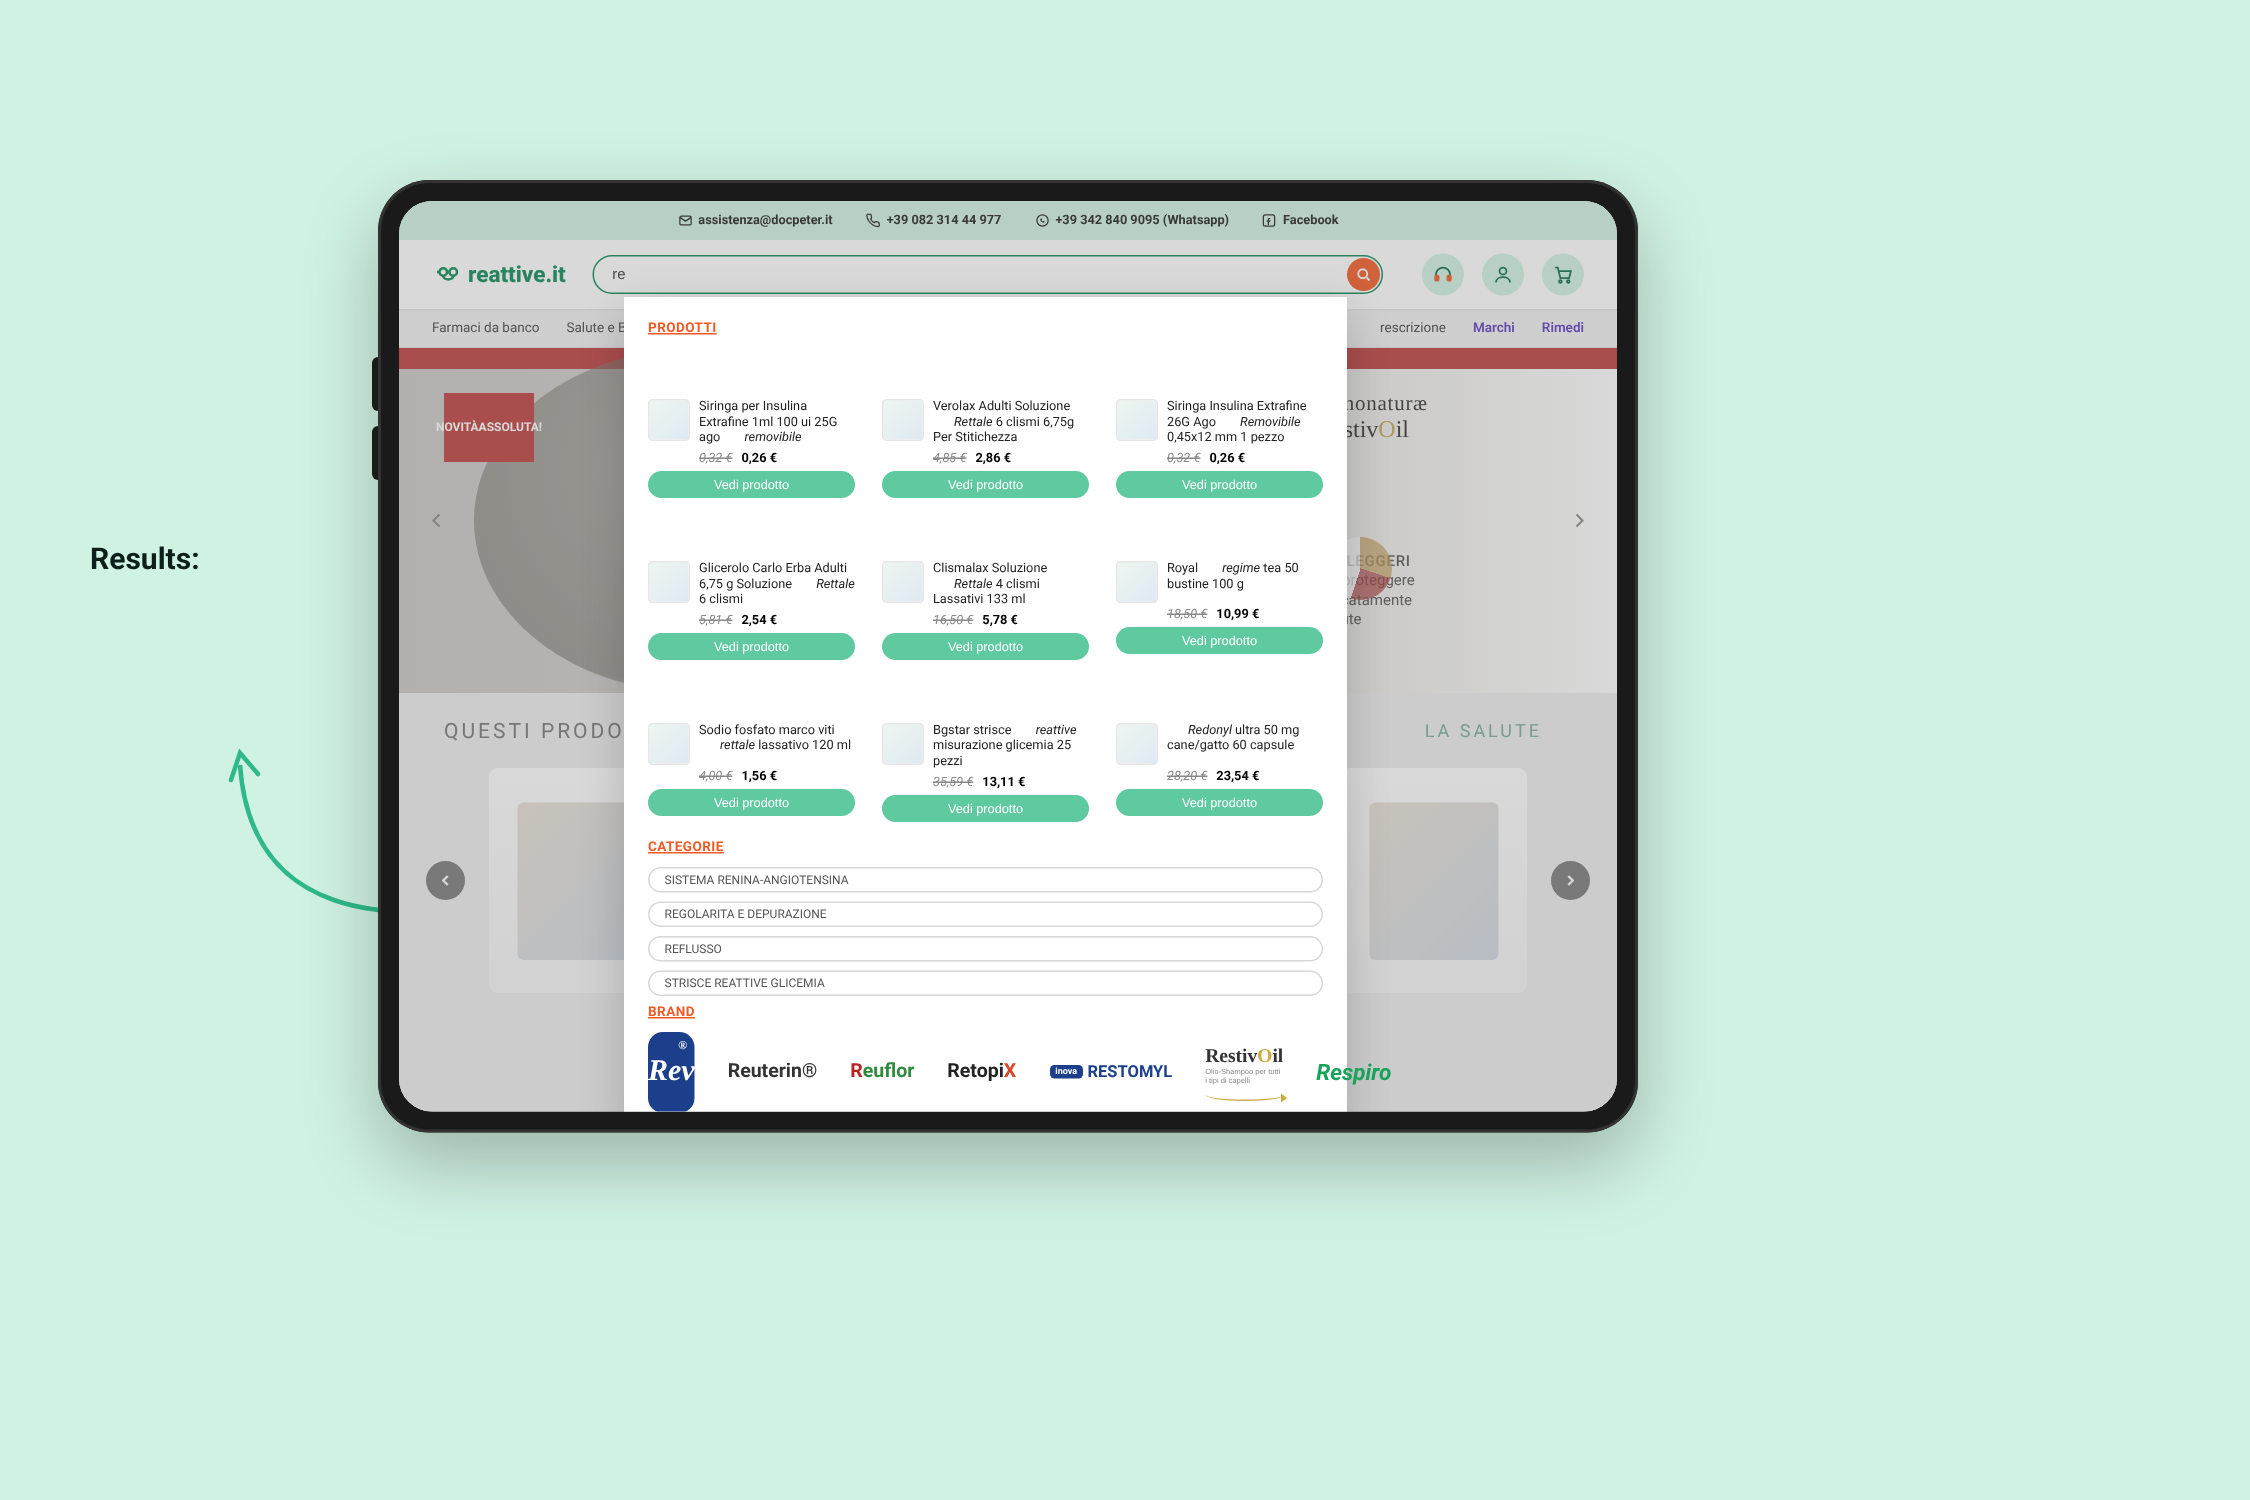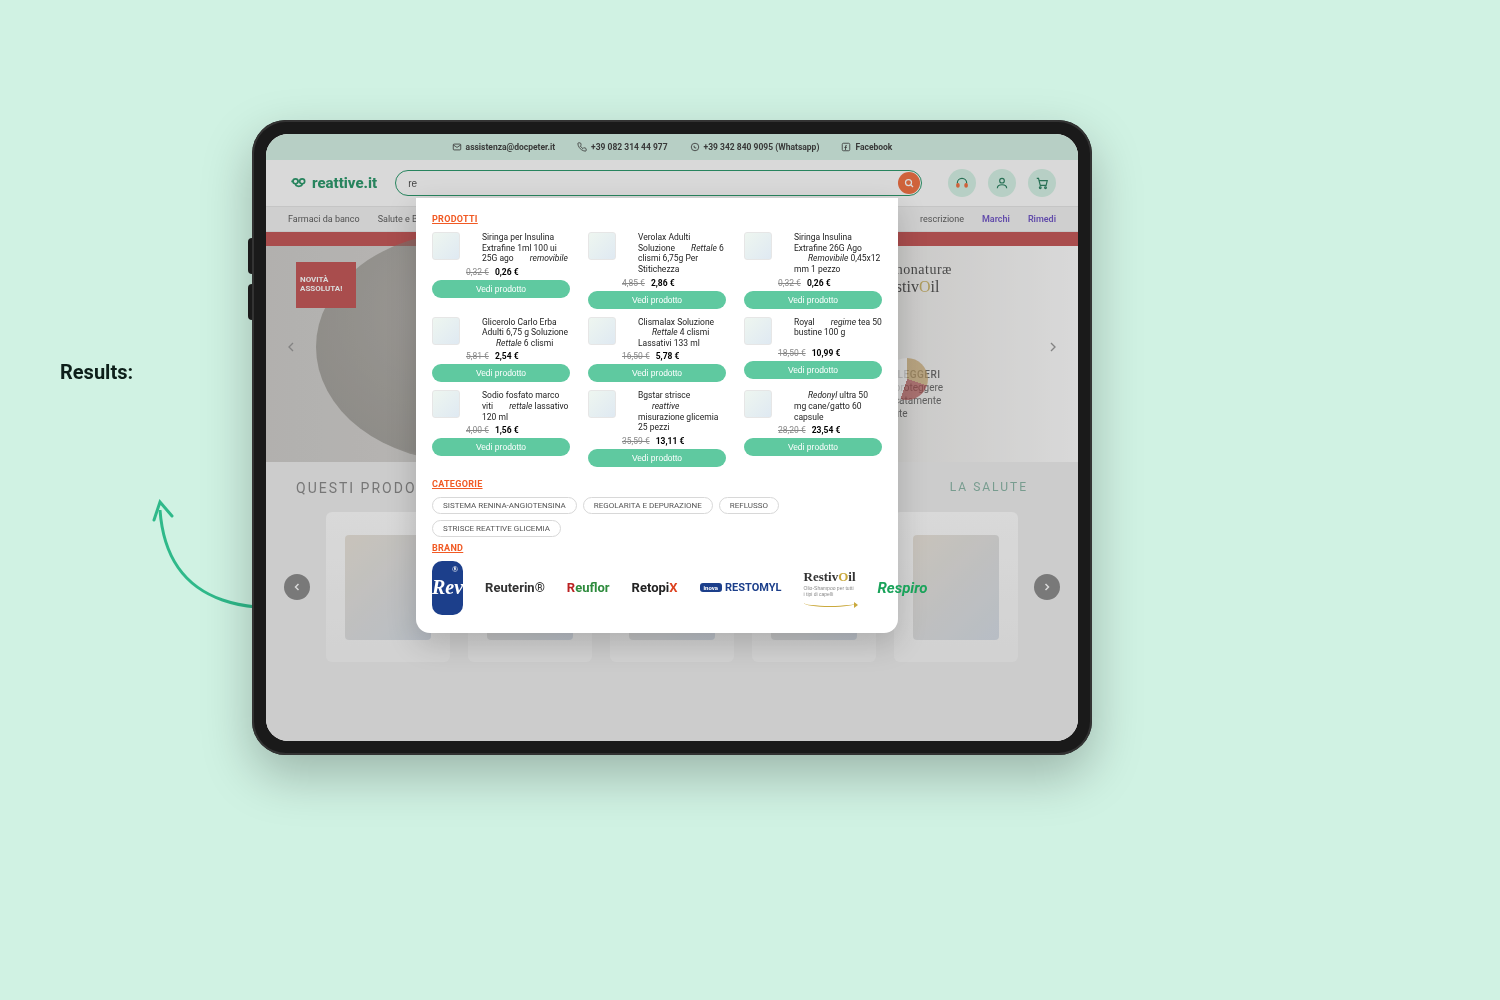--- a/index.html
+++ b/index.html
@@ -40,21 +40,21 @@
   
   .nav { height:26px; background:#f1f1f1; display:flex; align-items:center; padding:0 22px; gap:18px; font-size:9px; color:#444; border-top:1px solid #e3e3e3; border-bottom:1px solid #e3e3e3; }
   .nav span.link { cursor:pointer; white-space:nowrap; }
   .nav span.purple { color:#5a3bbf; font-weight:600; }
 
   
   .page-content { position:absolute; top:98px; left:0; right:0; bottom:0; background:#eee; filter:grayscale(.2); }
   .dim { position:absolute; inset:0; background:rgba(120,120,120,.28); pointer-events:none; z-index:3; }
   .hero { position:absolute; top:0; left:0; right:0; height:230px; background:linear-gradient(90deg,#c9c7c3 0%, #dad8d4 60%, #fff 100%); overflow:hidden; }
   .hero-red { position:absolute; left:0; top:0; width:100%; height:14px; background:#d63636; }
-  .hero-badge { position:absolute; left:30px; top:30px; width:60px; height:46px; background:#d63636; color:#fff; font-size:8px; font-weight:700; display:flex; flex-direction:column; align-items:flex-start; justify-content:center; line-height:1.1; padding:4px; }
+  .hero-badge { position:absolute; left:30px; top:30px; width:60px; height:46px; background:#d63636; color:#fff; font-size:8px; font-weight:700; display:flex; flex-direction:row; align-items:center; justify-content:center; line-height:1.1; padding:4px; }
   .hero-face { position:absolute; left:50px; top:0; width:300px; height:230px; border-radius:50%; background:radial-gradient(circle at 40% 35%, #8a8378 0%, #6f6a60 60%, transparent 70%); opacity:.55; }
   .hero-arrow { position:absolute; top:50%; width:26px; height:26px; transform:translateY(-50%); color:#888; display:flex; align-items:center; justify-content:center; }
   .hero-arrow.left { left:12px; }
   .hero-arrow.right { right:12px; }
   .hero-right { position:absolute; right:30px; top:30px; width:170px; text-align:left; font-size:10px; color:#555; }
   .hero-right .brand1 { font-family:serif; font-size:14px; color:#333; letter-spacing:.5px; }
   .hero-right .brand2 { font-family:serif; font-size:16px; color:#333; }
   .hero-right .brand2 .o { color:#caa93d; }
   .hero-right .oli { margin-top:72px; font-size:10px; color:#555; line-height:1.3; }
   .hero-right .deco { position:absolute; right:120px; top:96px; width:42px; height:42px; border-radius:50%; background:conic-gradient(#c94 0 30%, #b33 30% 55%, #fff 55% 100%); opacity:.7; }
@@ -64,29 +64,29 @@
   .prod-card { flex:1; background:linear-gradient(#fff,#f5f5f5); border-radius:6px; display:flex; align-items:center; justify-content:center; }
   .prod-card .ph { width:70%; height:70%; background:linear-gradient(135deg,#e9e0d2,#cfd9e6); border-radius:4px; }
   .prod-row .navcircle { position:absolute; width:26px; height:26px; border-radius:50%; background:#7a7a7a; top:50%; transform:translateY(-50%); display:flex; align-items:center; justify-content:center; color:#fff; }
   .navcircle.l { left:18px; } .navcircle.r { right:18px; }
 
   
   .dropdown { position:absolute; top:64px; left:150px; right:180px; background:#fff; border-radius:0 0 14px 14px; box-shadow:0 10px 30px rgba(0,0,0,.18); padding:10px 16px 18px; font-size:9px; z-index:5; }
   .dd-heading { color:#f15a24; font-weight:700; font-size:9px; letter-spacing:.3px; text-decoration:underline; margin:6px 0 8px; }
   .dd-grid { display:grid; grid-template-columns:repeat(3,1fr); gap:8px 18px; }
   .dd-item { display:flex; flex-direction:column; gap:3px; }
-  .dd-row { display:flex; gap:22px; align-items:flex-start; }
+  .dd-row { display:flex; gap:6px; align-items:flex-start;margin-top:34px; }
   .dd-thumb { width:28px; height:28px; flex-shrink:0; background:linear-gradient(135deg,#eef6f0,#dfe9f2); border:1px solid #e6e6e6; border-radius:3px; }
   .dd-txt { flex:1; font-size:8.5px; line-height:1.25; color:#222; }
   .dd-txt em { font-style:italic;padding-left:14px; }
   .dd-price { font-size:8.5px; }
-  .dd-price .old { text-decoration:line-through; color:#888; margin-right:6px; }
+  .dd-price .old { text-decoration:line-through; color:#888; margin-right:6px;font-style:italic; }
   .dd-price .new { font-weight:700; }
   .dd-btn { background:#5fc9a0; color:#fff; font-size:8.5px; border:none; border-radius:12px; height:18px; width:100%; cursor:pointer; }
-  .dd-cats { display:flex; flex-wrap:wrap; gap:6px; margin-bottom:6px; }
+  .dd-cats { display:flex; flex-wrap:wrap; gap:6px; margin-bottom:6px;flex-direction:column; }
   .dd-cat { border:1px solid #d8d8d8; border-radius:12px; padding:3px 10px; font-size:8px; color:#555; background:#fff; cursor:pointer; }
   .dd-brands { display:flex; align-items:center; gap:22px; margin-top:6px; flex-wrap:nowrap; }
   .brand-box { height:44px; display:flex; align-items:center; justify-content:center; font-weight:700; }
   .brand-rev { width:54px; height:54px; background:#1c3f8b; border-radius:10px; color:#fff; font-family:cursive; font-size:20px; font-style:italic; position:relative; }
   .brand-rev::after { content:"®"; position:absolute; top:4px; right:5px; font-size:8px; font-style:normal; }
   .brand-txt { font-size:13px; }
   .brand-reuterin { color:#333; }
   .brand-reuflor { color:#2e8b3d; }
   .brand-reuflor .r { color:#b22; }
   .brand-retopix { color:#222; }

